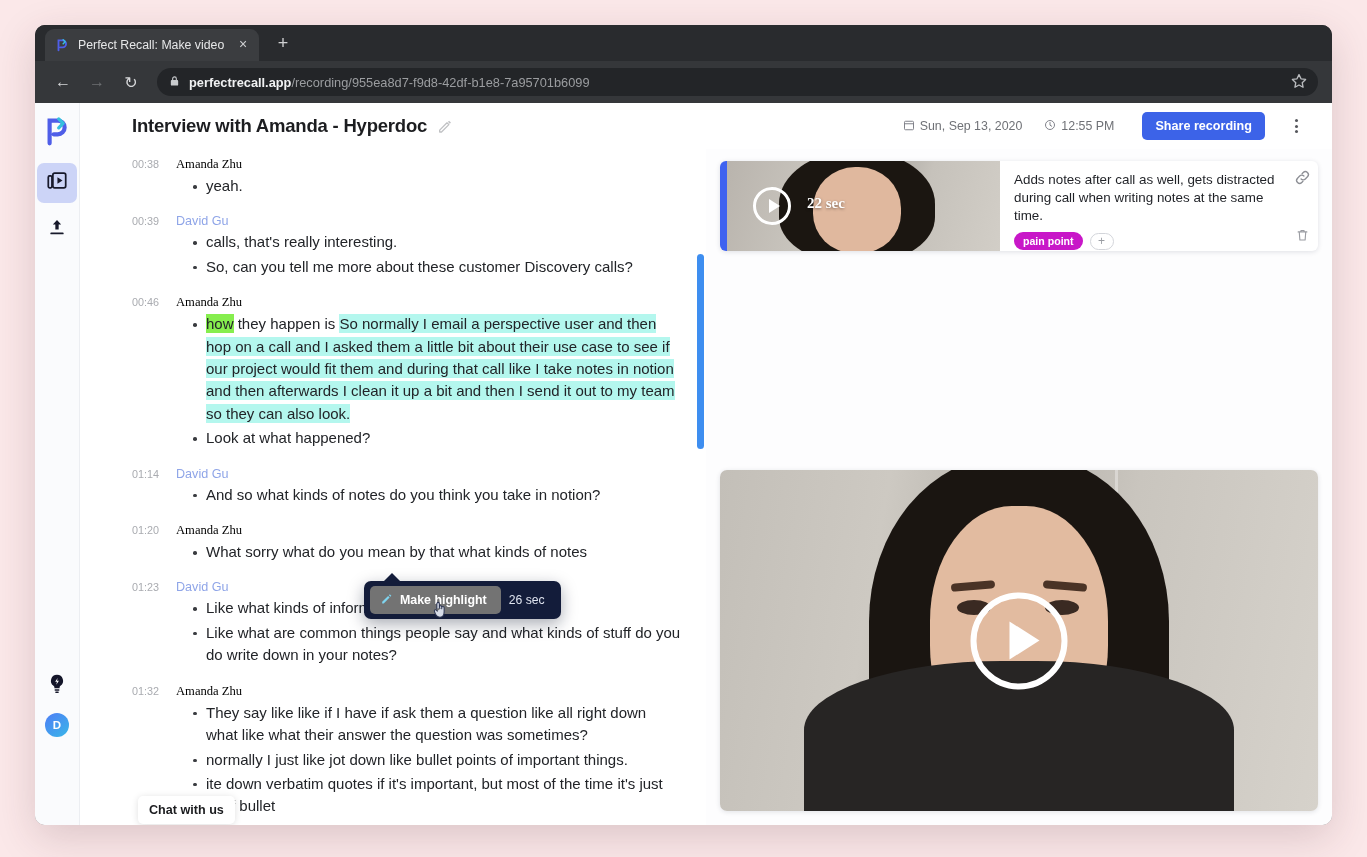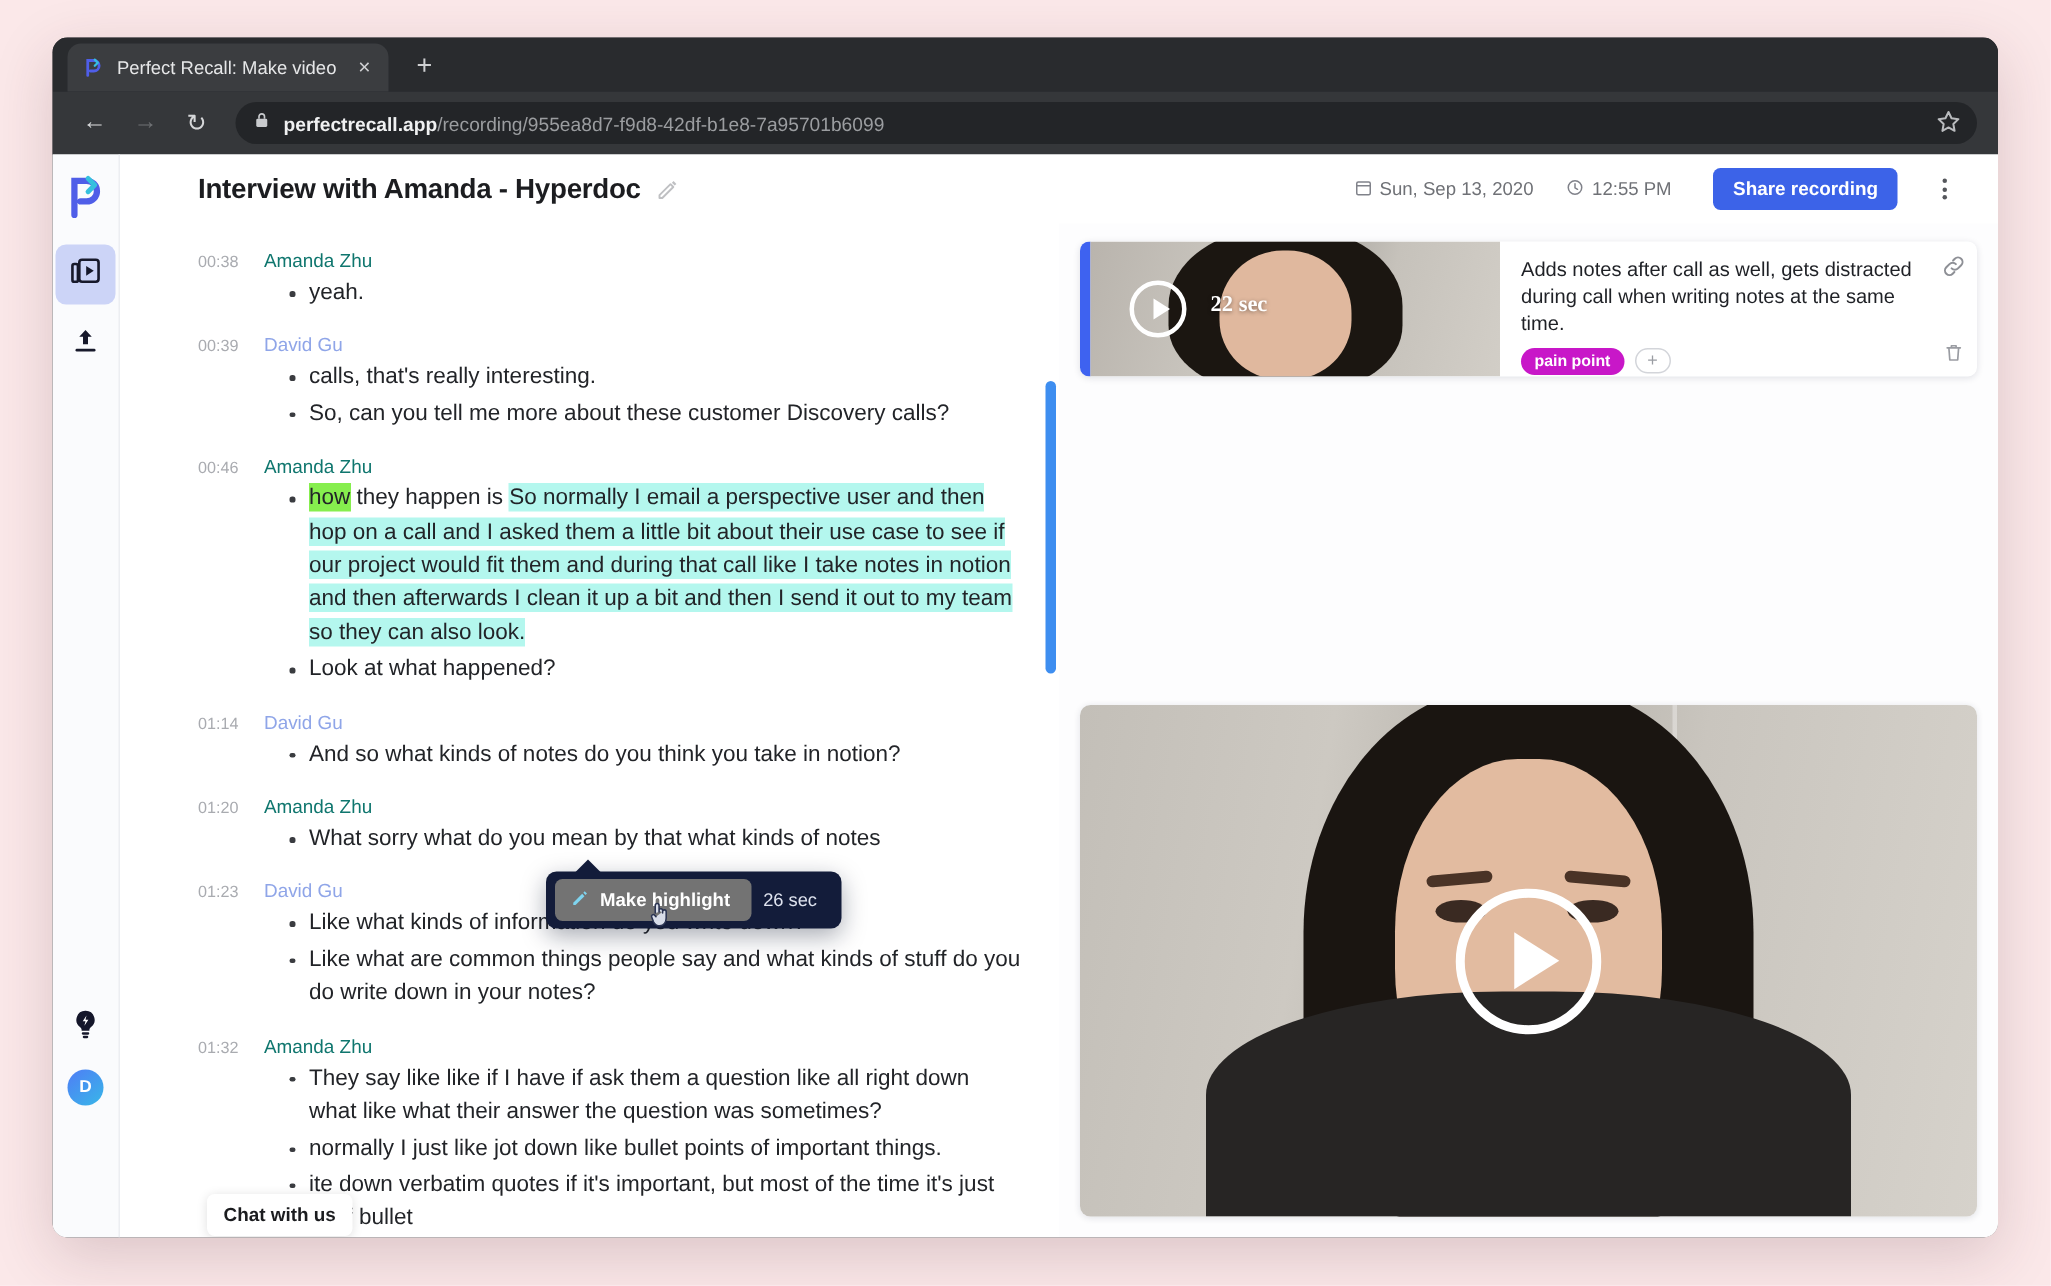--- a/index.html
+++ b/index.html
@@ -129,24 +129,24 @@
 
   
   .split { flex: 1 1 auto; display: flex; min-height: 0; position: relative; }
 
   
   .transcript {
     flex: 0 0 626px; width: 626px; position: relative;
     padding: 8px 24px 0 52px; overflow: hidden; background: #fff;
   }
   .seg { margin-bottom: 17px; position: relative; }
-  .seg-head { display: flex; align-items: baseline; gap: 14px; margin-bottom: 3px; margin-top: 10px; }
+  .seg-head { display: flex; align-items: baseline; gap: 14px; margin-bottom: 3px; }
   .ts { font-size: 10.8px; color: #a9abb0; width: 30px; flex: 0 0 30px; }
   .speaker { font-size: 12.6px; font-weight: 400; }
-  .sp-amanda { color: #0f766e; }
+  .sp-amanda { color: #000000; font-family: Liberation Serif, serif; }
   .sp-david  { color: #8fa5e8; }
   .lines { list-style: none; margin: 0; padding-left: 60px; }
   .lines li {
     position: relative; font-size: 15px; line-height: 22.4px;
     color: #222428; margin-bottom: 2px; padding-left: 14px;
   }
   .lines li::before {
     content: ""; position: absolute; left: 1px; top: 10px;
     width: 3.5px; height: 3.5px; border-radius: 50%; background: #3a3c40;
   }
@@ -226,21 +226,21 @@
     margin-left: 4px;
   }
   .hl-dur {
     position: absolute; left: 80px; top: 34px;
     color: #fff; font-size: 15px; font-weight: 700;
     text-shadow: 0 1px 3px rgba(0,0,0,.45);
     font-family: Liberation Serif, serif;
   }
   .hl-body { flex: 1 1 auto; padding: 10px 34px 8px 14px; position: relative; min-width: 0; }
   .hl-note { font-size: 13.4px; line-height: 18px; color: #1f2126; }
-  .hl-tags { display: flex; align-items: flex-start; gap: 7px; margin-top: 7px; }
+  .hl-tags { display: flex; align-items: flex-end; gap: 7px; margin-top: 7px; }
   .tag {
     background: #c817c8; color: #fff; font-size: 10.6px; font-weight: 700;
     border-radius: 10px; padding: 3px 9px; cursor: pointer;
   }
   .tag-add {
     width: 24px; height: 17px; border: 1px solid #d3d5da; border-radius: 9px;
     color: #9a9da3; font-size: 12px; line-height: 15px; text-align: center; cursor: pointer;
   }
   .hl-link { position: absolute; right: 7px; top: 8px; width: 17px; height: 17px; cursor: pointer; }
   .hl-trash { position: absolute; right: 8px; bottom: 8px; width: 15px; height: 16px; cursor: pointer; }

